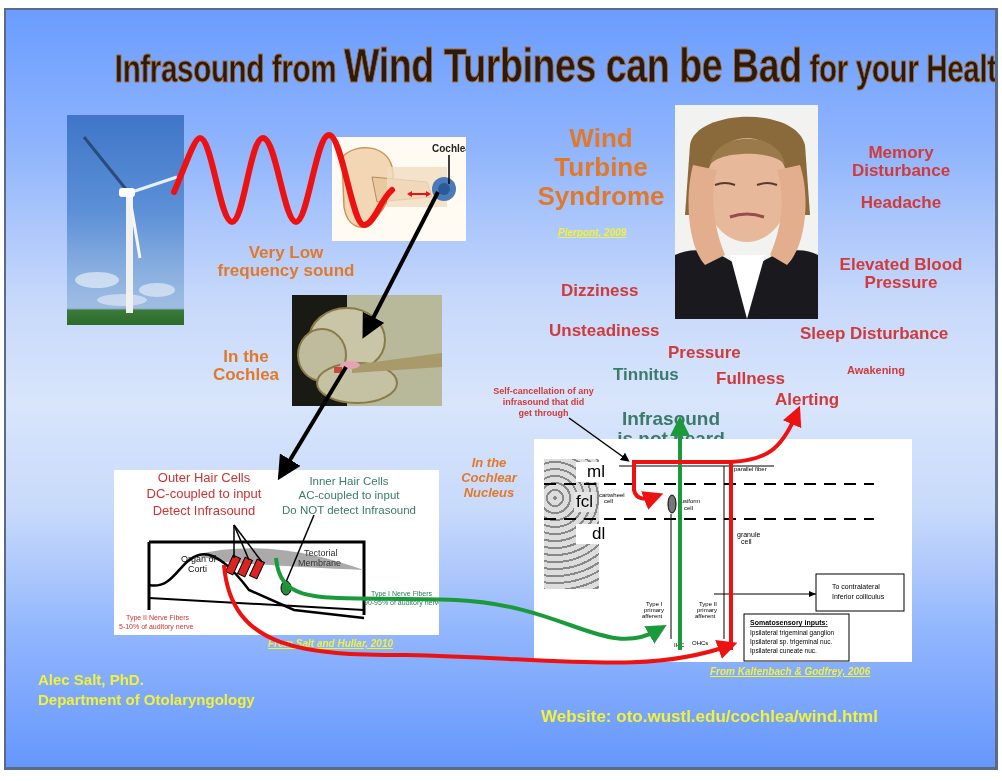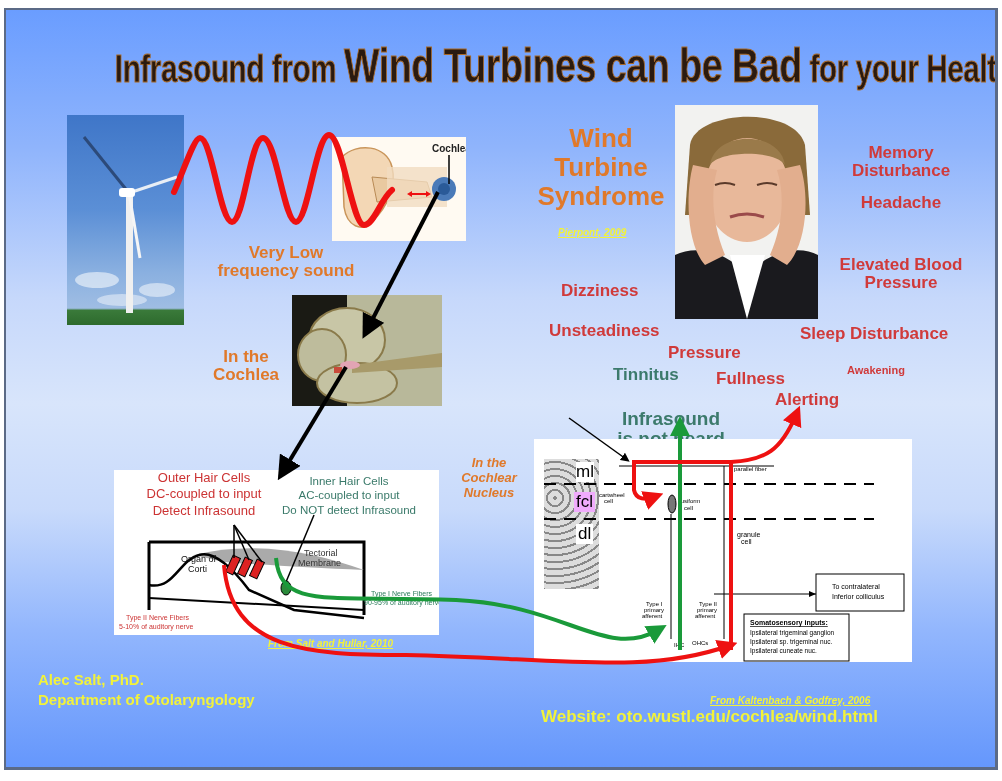--- a/index.html
+++ b/index.html
@@ -123,20 +123,25 @@
   </div>
   <div class="abs red" style="left:555px; top:272px; font-size:17px;">Dizziness</div>
   <div class="abs red" style="left:543px; top:312px; font-size:17px;">Unsteadiness</div>
   <div class="abs red" style="left:794px; top:315px; font-size:17px;">Sleep Disturbance</div>
   <div class="abs red" style="left:662px; top:334px; font-size:17px;">Pressure</div>
   <div class="abs teal" style="left:607px; top:356px; font-size:17px;">Tinnitus</div>
   <div class="abs red" style="left:710px; top:360px; font-size:17px;">Fullness</div>
   <div class="abs red" style="left:841px; top:355px; font-size:11px;">Awakening</div>
   <div class="abs red" style="left:769px; top:381px; font-size:17px;">Alerting</div>
 
+  <div class="abs red" style="left:475px; top:376px; width:125px; font-size:9px; line-height:1.2;">
+    <div>Self-cancellation of any</div>
+    <div>infrasound that did</div>
+    <div>get through</div>
+  </div>
 
   <div class="abs teal" style="left:610px; top:399px; width:110px; font-size:19px;">
     <div>Infrasound</div>
     <div>is not heard</div>
   </div>
 
   <div class="abs" style="left:448px; top:446px; width:70px; color:#e0792a; font-weight:bold; font-style:italic; font-size:13px; text-align:center; line-height:1.15;">
     <div>In the</div>
     <div>Cochlear</div>
     <div>Nucleus</div>
@@ -175,23 +180,23 @@
       <text x="257" y="126" font-size="7" fill="#2a7a5a">Type I  Nerve Fibers</text>
       <text x="250" y="135" font-size="7" fill="#2a7a5a">90-95% of auditory nerve</text>
       <text x="12" y="150" font-size="7" fill="#cc3333">Type II  Nerve Fibers</text>
       <text x="5" y="159" font-size="7" fill="#cc3333">5-10% of auditory nerve</text>
     </svg>
   </div>
   <div class="abs yellow-it" style="left:262px; top:628px; font-size:10px;">From Salt and Hullar, 2010</div>
 
   <div class="abs box-white" style="left:528px; top:429px; width:378px; height:223px;">
     <div class="abs" style="left:10px; top:20px; width:55px; height:130px; background:repeating-radial-gradient(circle at 20% 30%, #888 0 2px, #ddd 2px 7px);"></div>
-    <div class="abs" style="left:42px; top:23px; font-size:17px; background:#fff; padding:0 0;">ml</div>
-    <div class="abs" style="left:40px; top:53px; font-size:17px; background:#f0abfc; padding:0 2px;">fcl</div>
-    <div class="abs" style="left:42px; top:85px; font-size:17px; background:#fff; padding:0 2px;">dl</div>
+    <div class="abs" style="left:42px; top:23px; font-size:17px; background:#fff; padding:0 11px;">ml</div>
+    <div class="abs" style="left:40px; top:53px; font-size:17px; background:#e5e5e5; padding:0 2px;">fcl</div>
+    <div class="abs" style="left:42px; top:85px; font-size:17px; background:#fff; padding:0 16px;">dl</div>
     <svg class="abs" style="left:0; top:0;" width="378" height="223">
       <line x1="10" y1="45" x2="340" y2="45" stroke="#000" stroke-width="2" stroke-dasharray="12,8"></line>
       <line x1="10" y1="80" x2="340" y2="80" stroke="#000" stroke-width="2" stroke-dasharray="12,8"></line>
       <line x1="85" y1="27" x2="240" y2="27" stroke="#000" stroke-width="1"></line>
       <ellipse cx="138" cy="65" rx="4" ry="9" fill="#777" stroke="#000"></ellipse>
       <line x1="137" y1="75" x2="137" y2="200" stroke="#000" stroke-width="1"></line>
       <line x1="190" y1="27" x2="190" y2="200" stroke="#000" stroke-width="1"></line>
       <rect x="282" y="135" width="88" height="37" fill="#fff" stroke="#000"></rect>
       <rect x="210" y="175" width="105" height="47" fill="#fff" stroke="#000"></rect>
       <line x1="180" y1="155" x2="282" y2="155" stroke="#000" stroke-width="1"></line>
@@ -212,21 +217,21 @@
       <text x="140" y="208" font-size="6">IHC</text>
       <text x="158" y="206" font-size="6">OHCs</text>
       <text x="298" y="150" font-size="7">To contralateral</text>
       <text x="298" y="160" font-size="7">Inferior colliculus</text>
       <text x="216" y="186" font-size="7" font-weight="bold" text-decoration="underline">Somatosensory inputs:</text>
       <text x="216" y="196" font-size="6.5">Ipsilateral trigeminal ganglion</text>
       <text x="216" y="205" font-size="6.5">Ipsilateral sp. trigeminal nuc.</text>
       <text x="216" y="214" font-size="6.5">Ipsilateral cuneate nuc.</text>
     </svg>
   </div>
-  <div class="abs yellow-it" style="left:704px; top:656px; font-size:10px;margin-top:29px;">From Kaltenbach &amp; Godfrey, 2006</div>
+  <div class="abs yellow-it" style="left:704px; top:656px; font-size:10px;">From Kaltenbach &amp; Godfrey, 2006</div>
 
   <svg class="abs" style="left:0; top:0;" width="989" height="757">
     <defs>
       <marker id="ahBlack" markerWidth="6" markerHeight="6" refX="3" refY="3" orient="auto">
           <path d="M0,0 L6,3 L0,6 Z" fill="#000"></path>
         </marker>
       <marker id="ahRed" markerWidth="5" markerHeight="5" refX="2.5" refY="2.5" orient="auto">
           <path d="M0,0 L5,2.5 L0,5 Z" fill="#ee1111"></path>
         </marker>
       <marker id="ahGreen" markerWidth="5" markerHeight="5" refX="2.5" refY="2.5" orient="auto">

